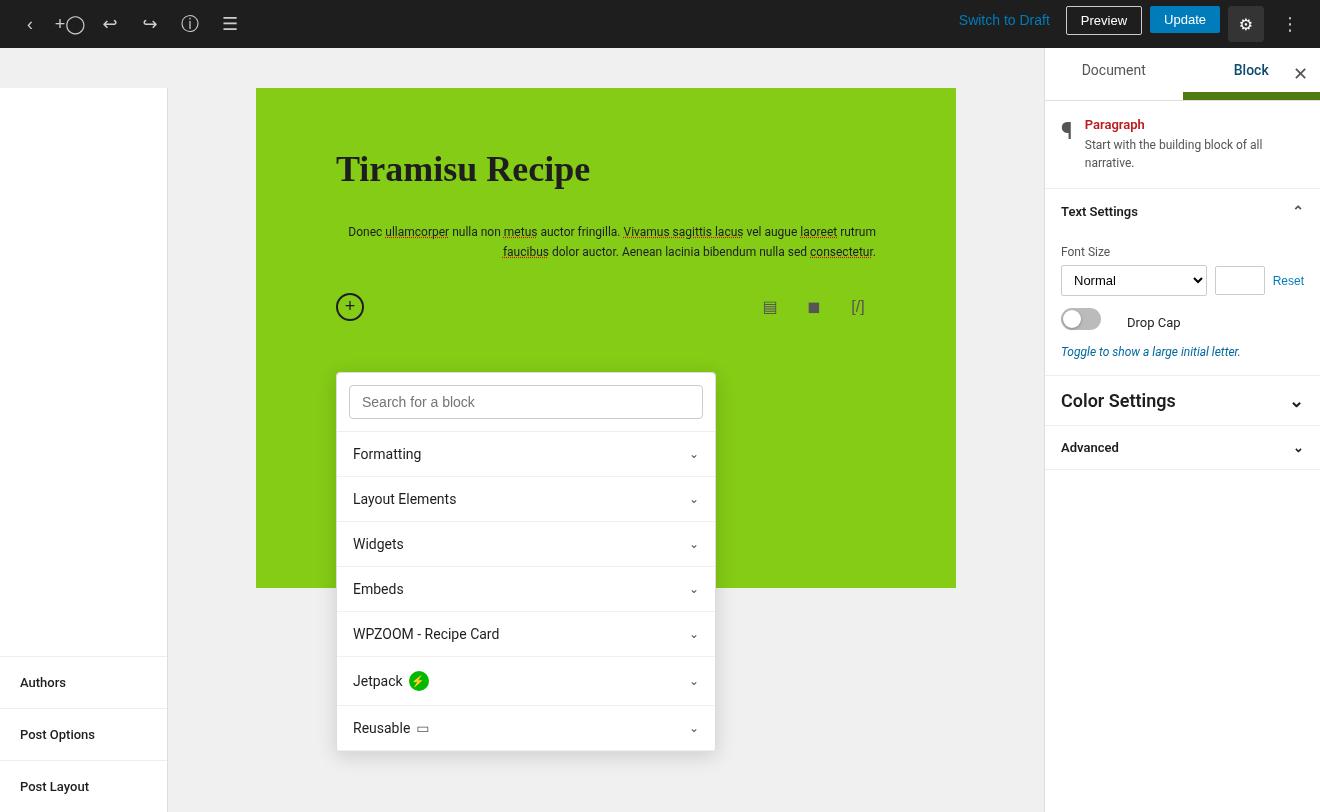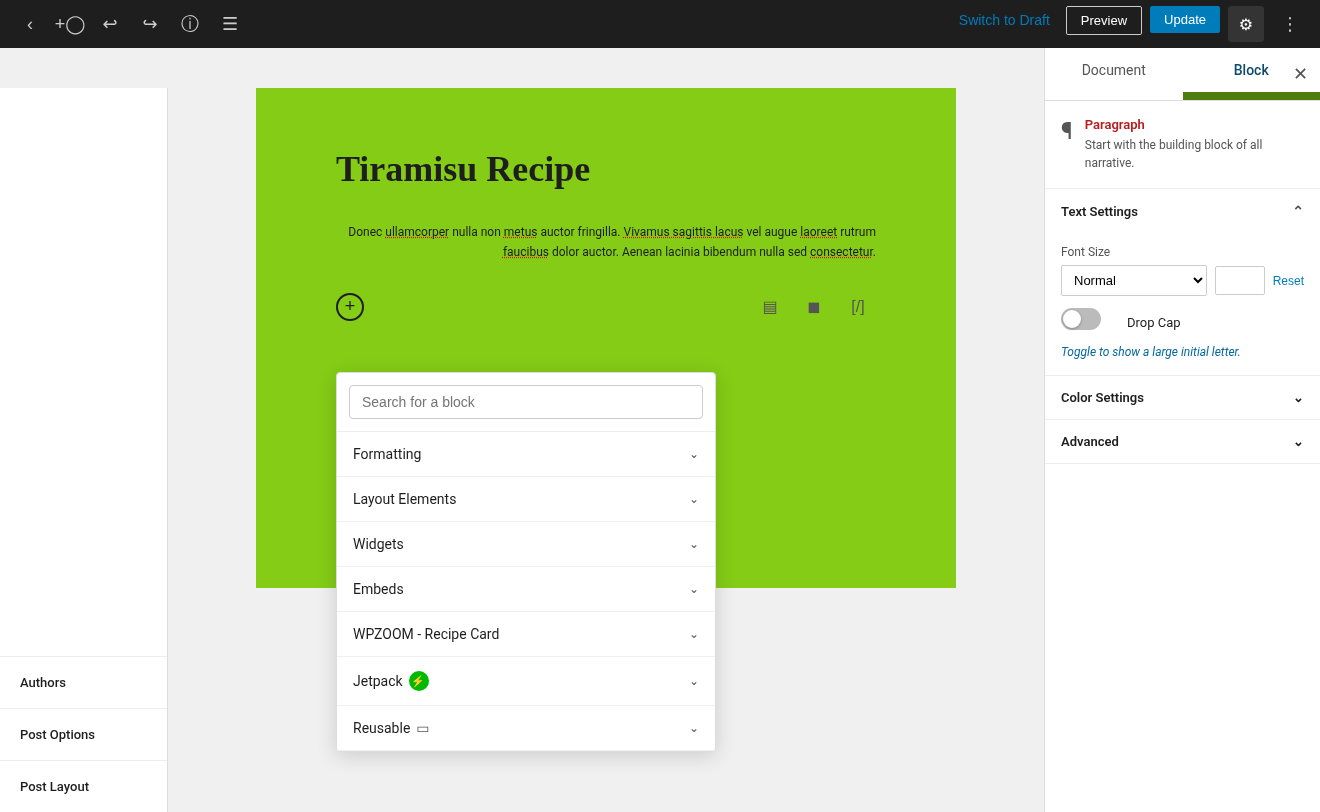--- a/index.html
+++ b/index.html
@@ -302,21 +302,21 @@
     .drop-cap-label { font-size: 13px; color: #1e1e1e; }
     .drop-cap-desc { font-size: 12px; color: #0369a1; font-style: italic; margin-top: 4px; }
 
     
     .color-settings-header {
       display: flex;
       align-items: center;
       justify-content: space-between;
       padding: 14px 16px;
       cursor: pointer;
-      font-size: 13px;
+      font-size: 18px;
       font-weight: 600;
       color: #1e1e1e;
       border-bottom: 1px solid #eee;
     }
 
     
     .advanced-header {
       display: flex;
       align-items: center;
       justify-content: space-between;

